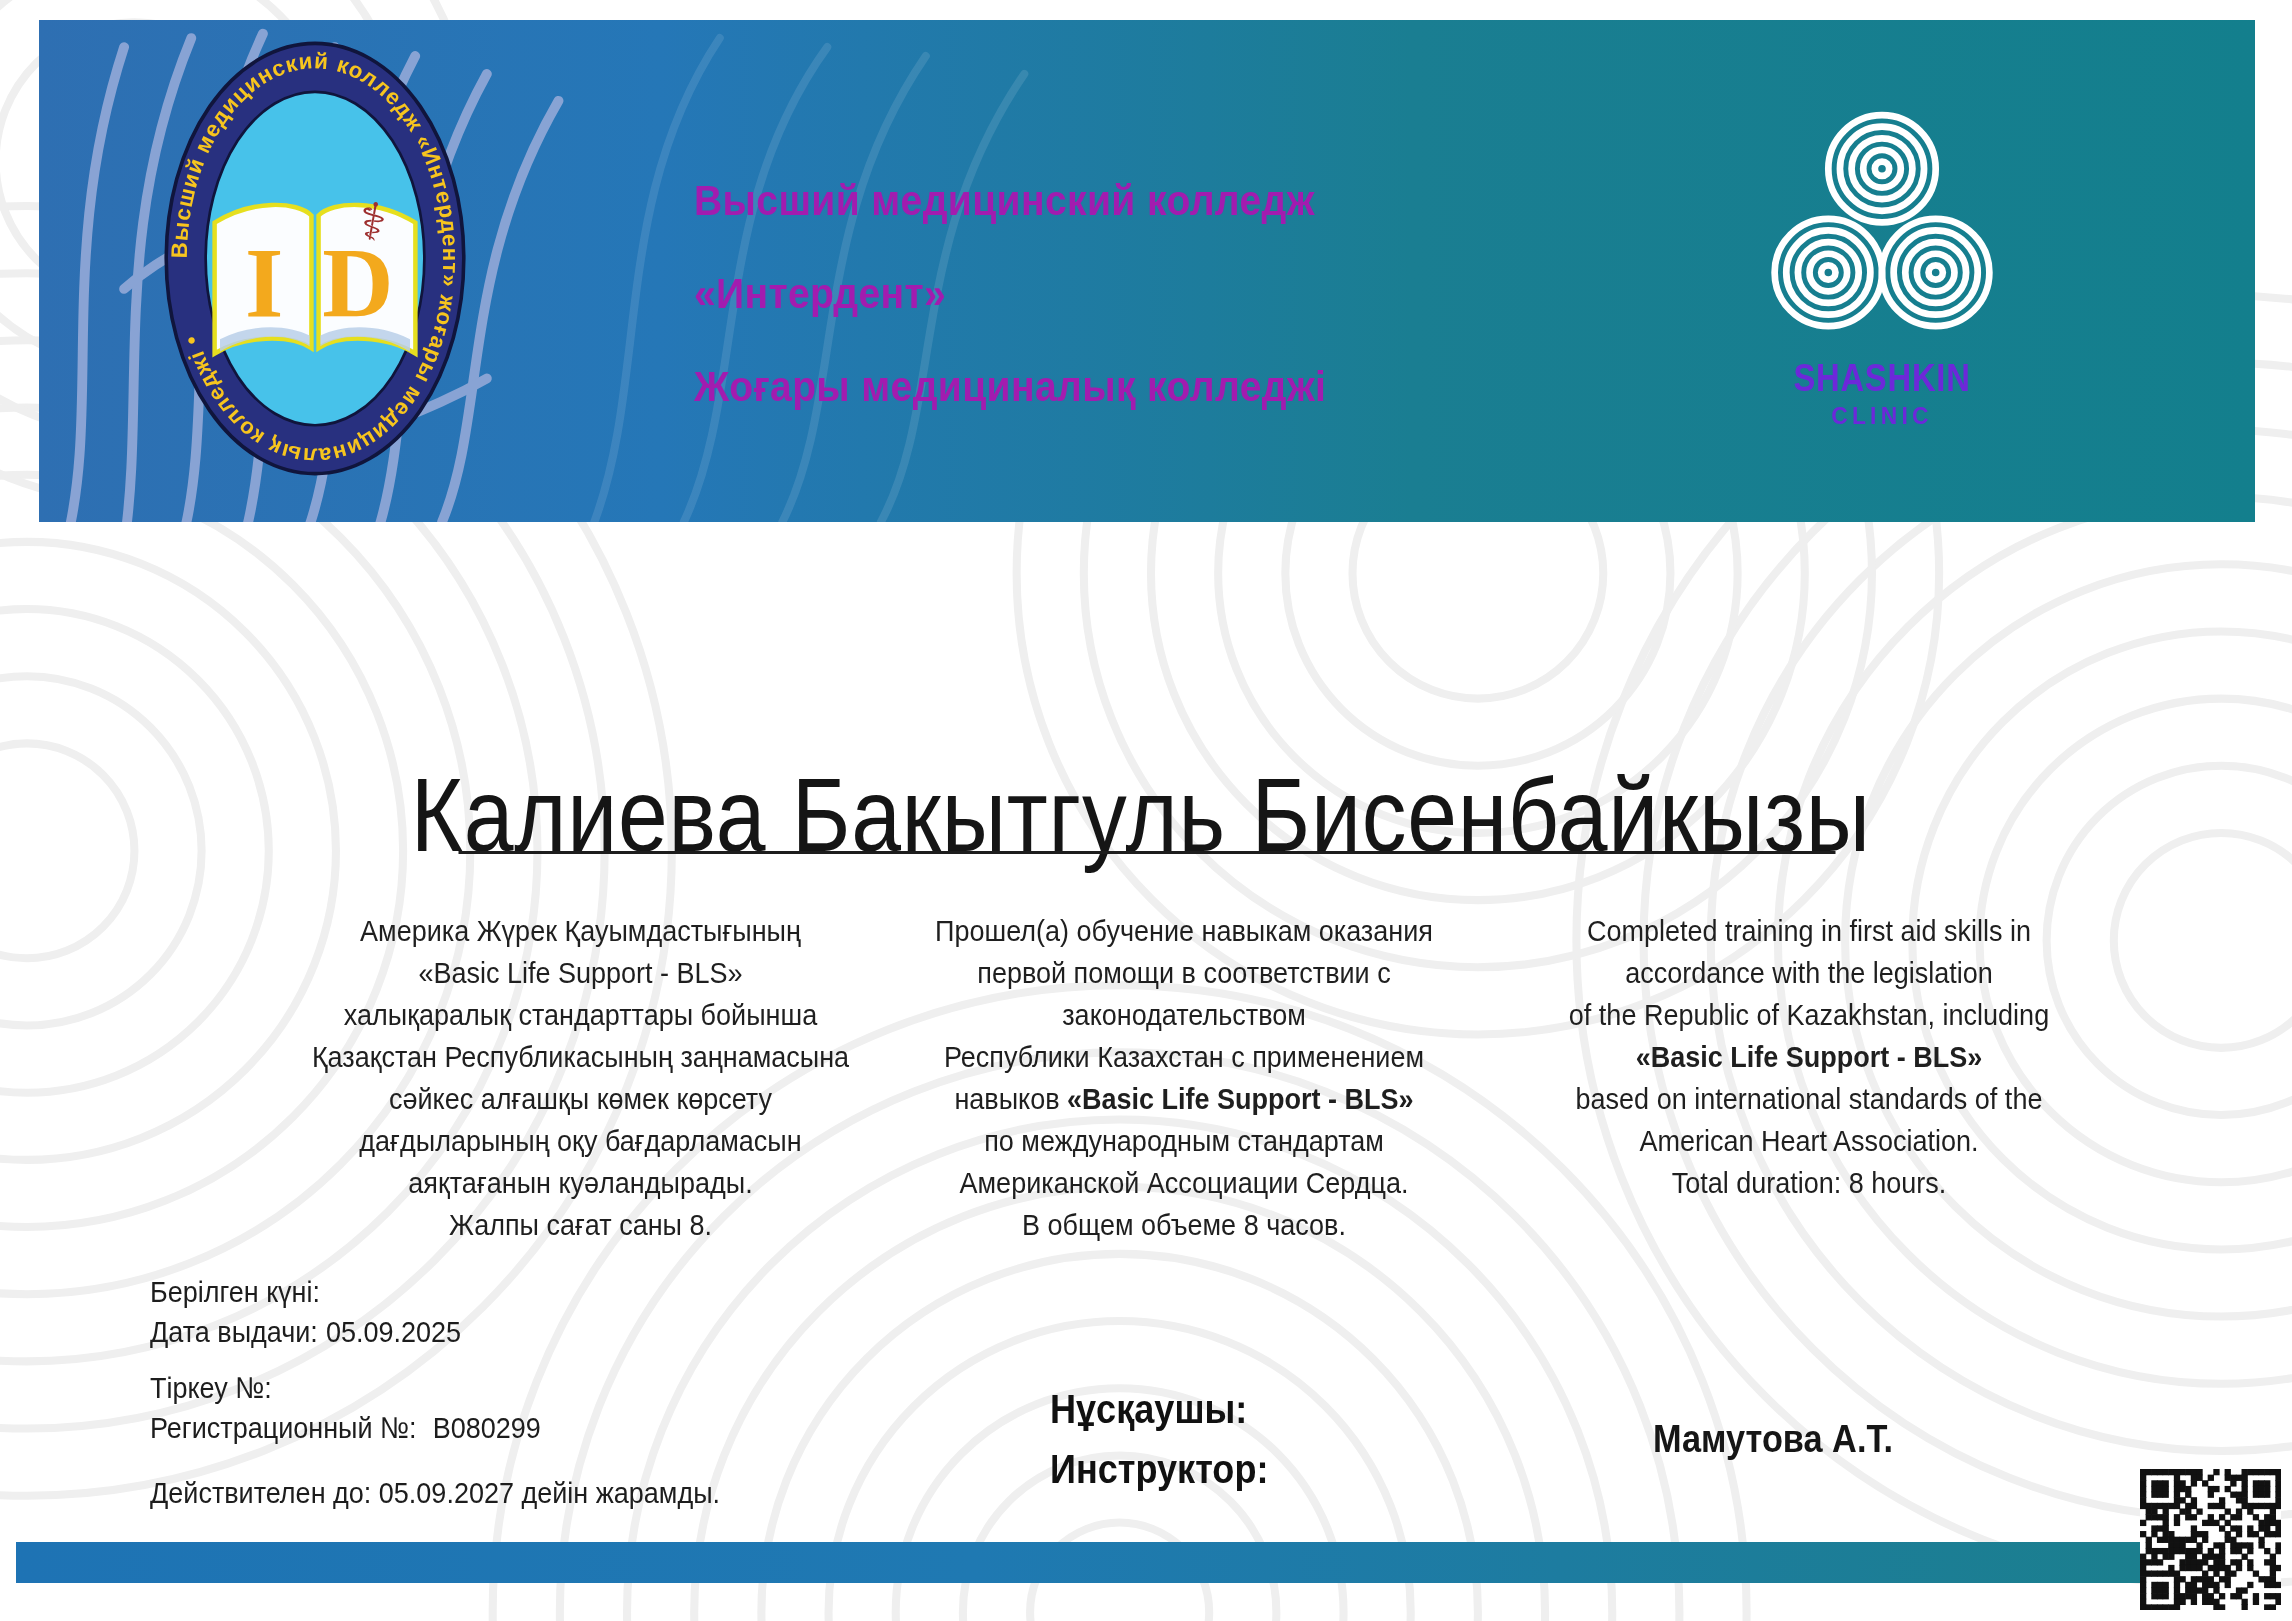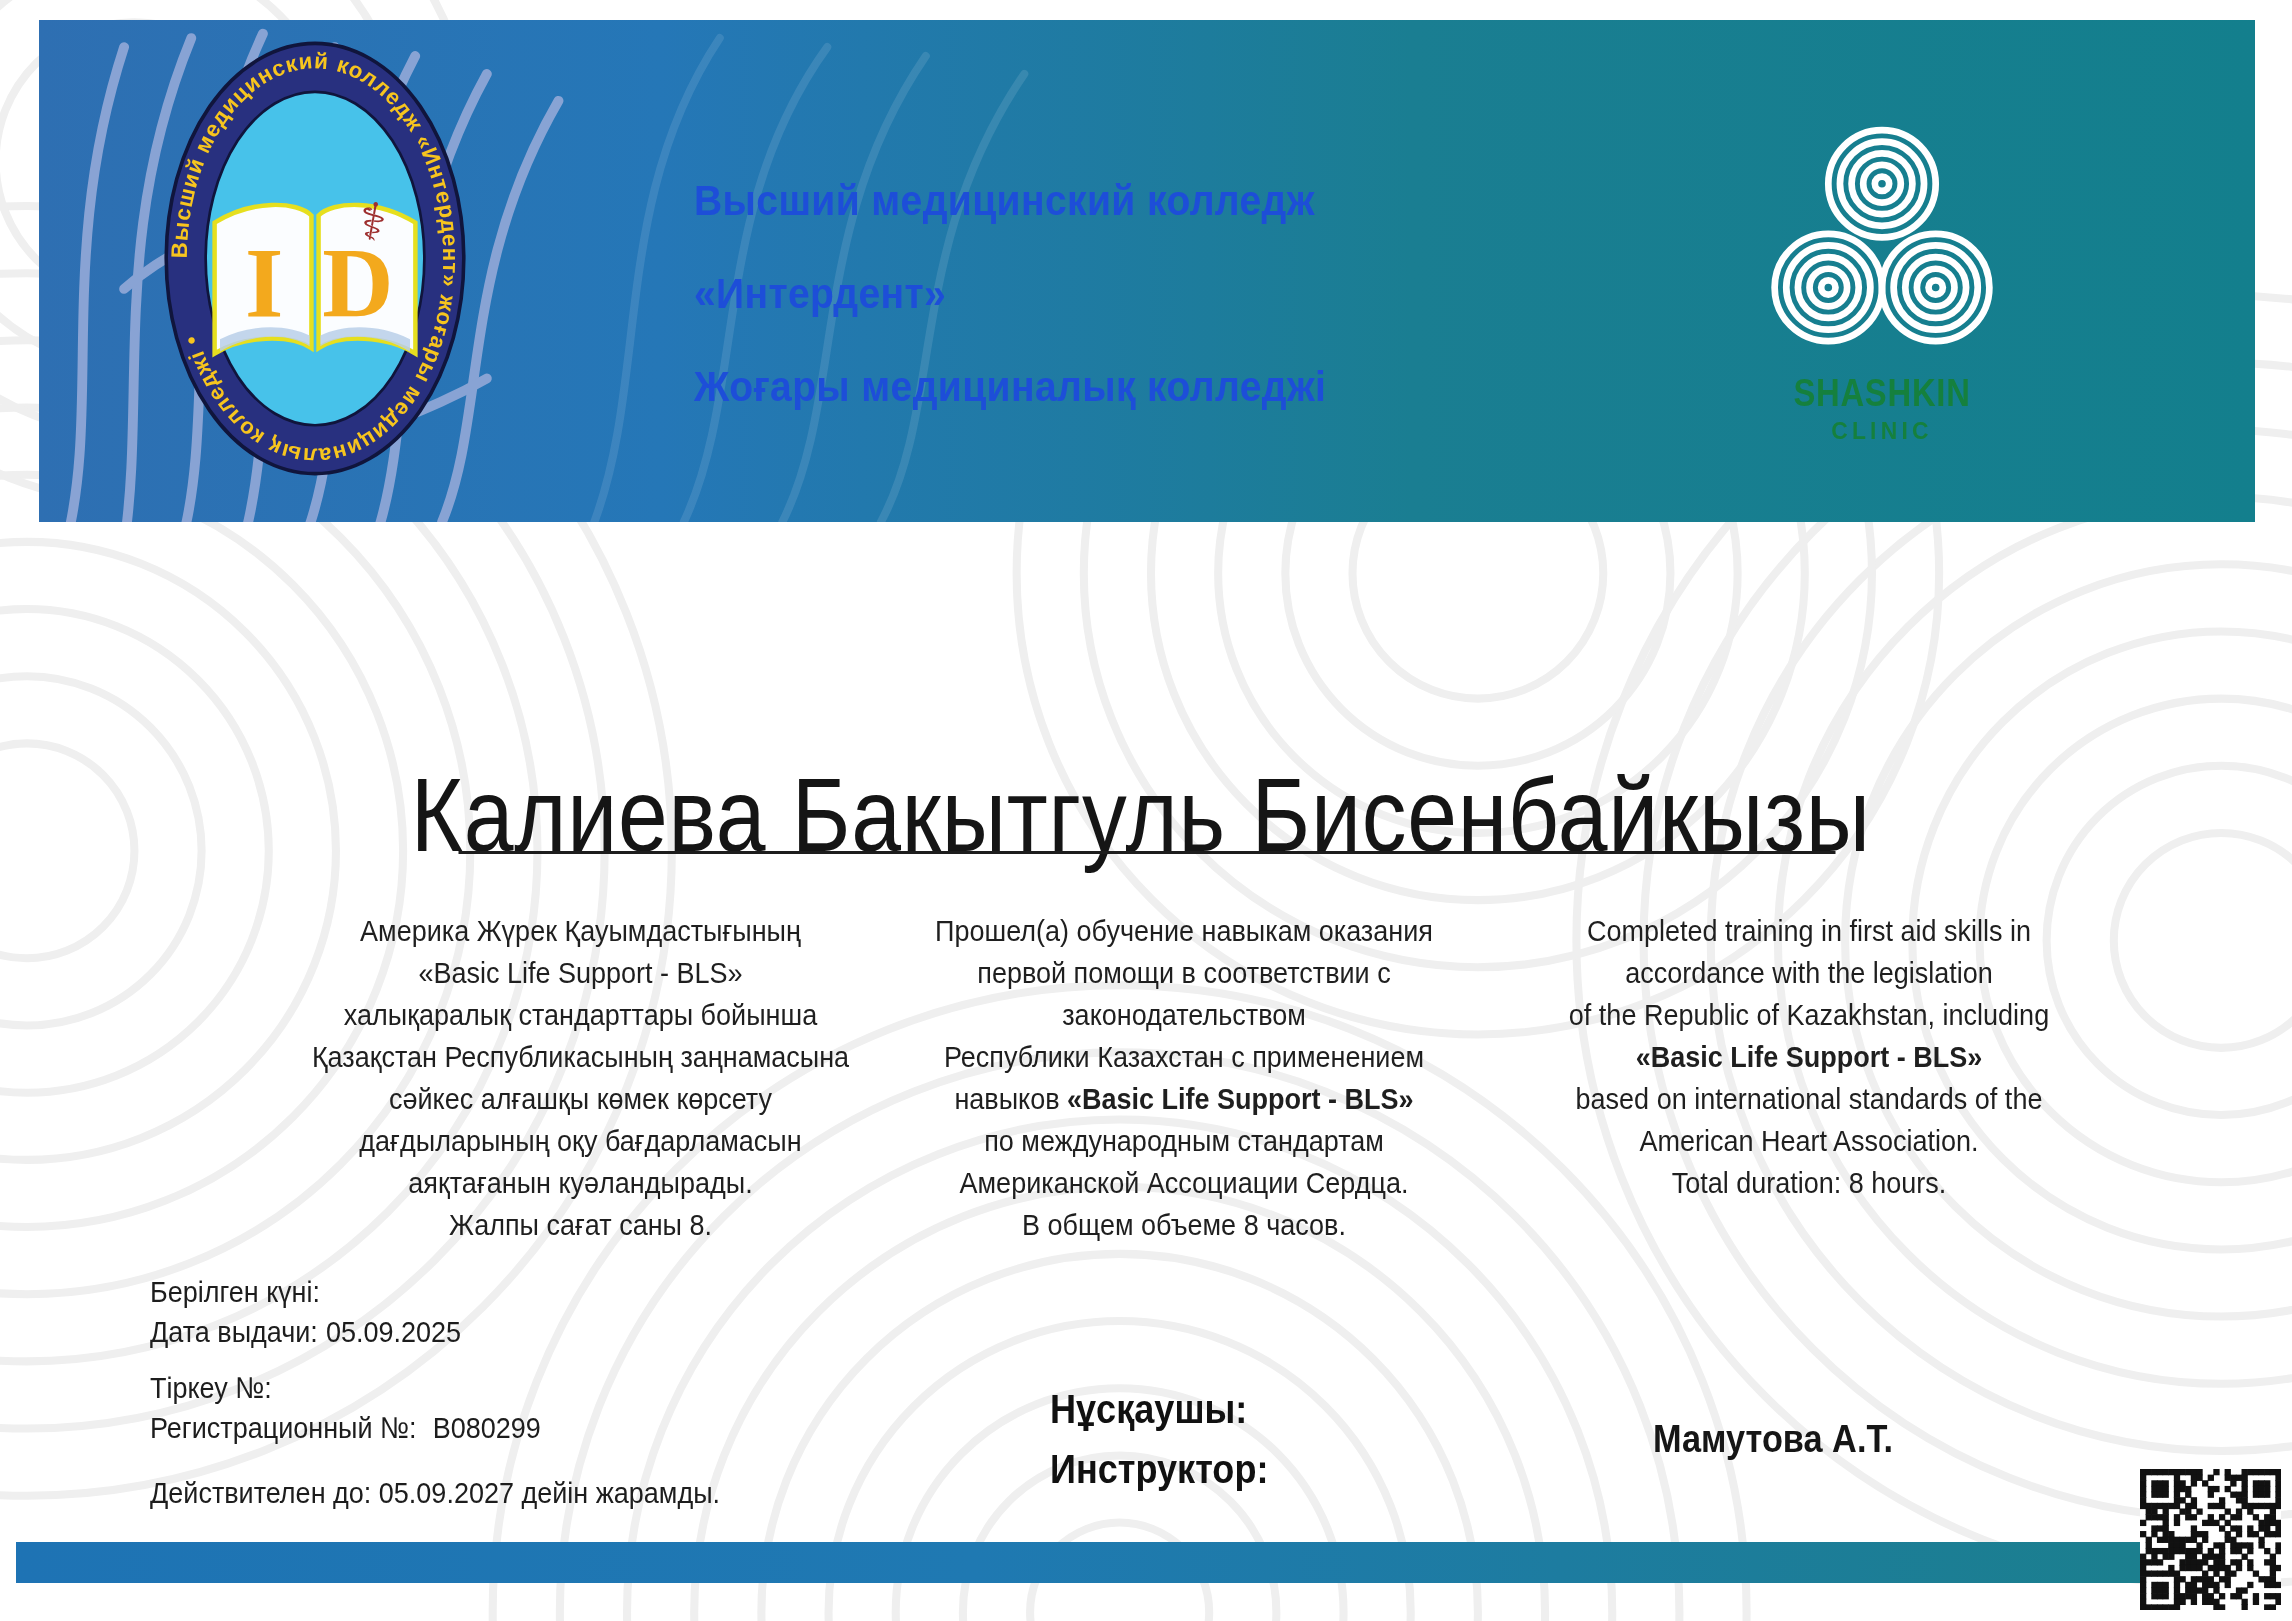--- a/index.html
+++ b/index.html
@@ -11,26 +11,26 @@
 
   
   .banner{position:absolute; left:39px; top:19.7px; width:2216px; height:502px; z-index:1;
     background:linear-gradient(90deg,#2e6fb2 0%,#2577b7 28%,#1a7e92 62%,#137f8d 100%);}
   .banner-decor{position:absolute; left:0; top:0;}
 
   
   .emblem{position:absolute; left:159px; top:38px; z-index:2;}
 
   
-  .college-name{position:absolute; left:694px; top:179px; z-index:2; color:#1d4ed8;}
+  .college-name{position:absolute; left:694px; top:179px; z-index:2; color:#a21caf;}
   .college-name p{margin:0 0 49px 0; font-size:42px; font-weight:bold; line-height:44px;
     transform:scaleX(.93); transform-origin:left center; white-space:nowrap; letter-spacing:0.4px;}
 
   
-  .clinic{position:absolute; left:1763px; top:119px; width:238px; z-index:2; text-align:center; color:#15803d;}
+  .clinic{position:absolute; left:1763px; top:104px; width:238px; z-index:2; text-align:center; color:#6d28d9;}
   .clinic-name{margin-top:5.4px; font-size:39px; font-weight:bold; letter-spacing:0.9px;
     transform:scaleX(.84); transform-origin:center;}
   .clinic-sub{margin-top:1.8px; font-size:24px; font-weight:bold; letter-spacing:4.5px;
     transform:scaleX(.95); transform-origin:center;}
 
   
   .title-wrap{position:absolute; left:0; right:0; top:548px; display:flex; justify-content:center; z-index:2;}
   .title-text{font-size:226px; font-weight:bold; line-height:1; letter-spacing:-3.6px;
     transform:scaleX(.60); transform-origin:center;
     background:linear-gradient(90deg,#2a77b9 0%,#2a7fa7 55%,#2e8689 100%);

